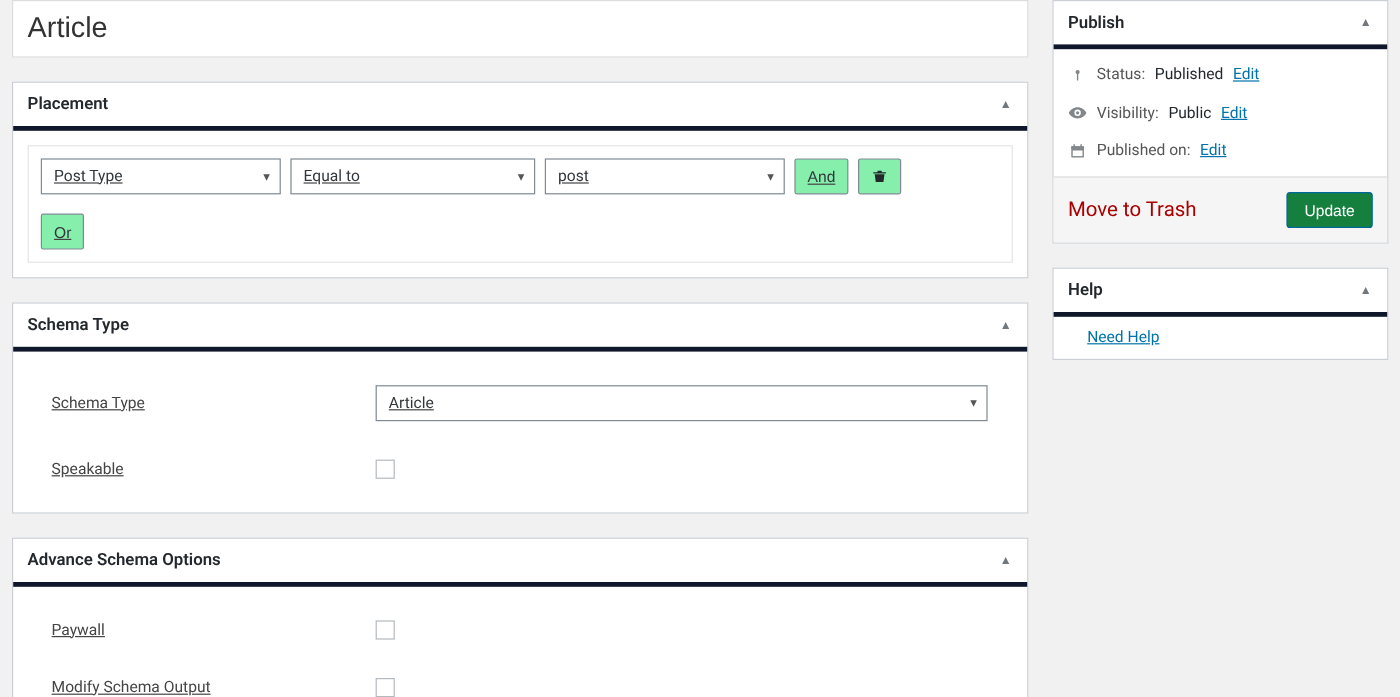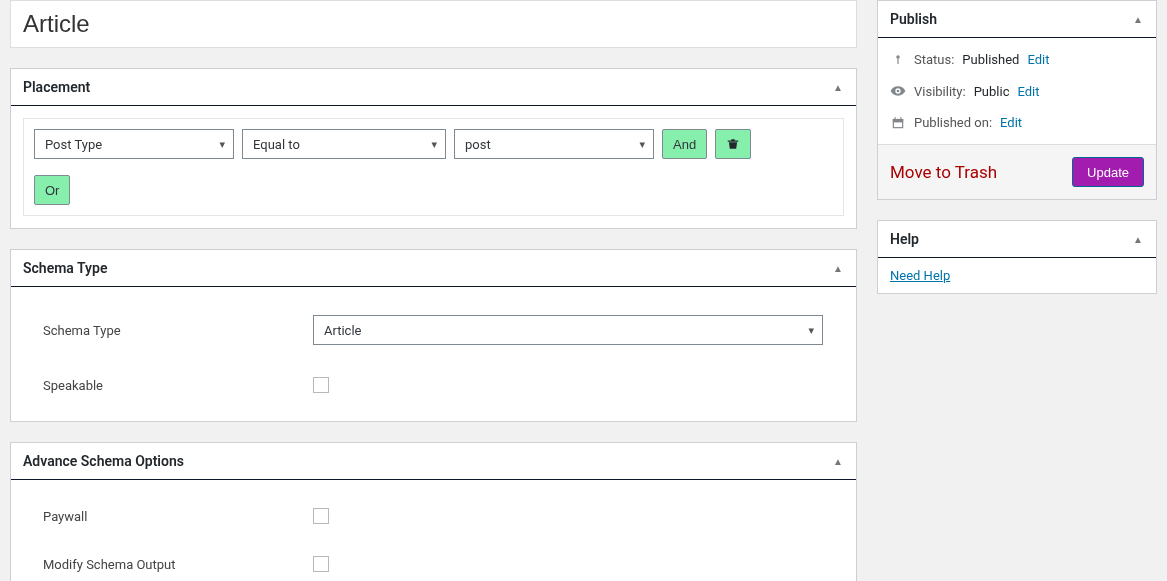--- a/index.html
+++ b/index.html
@@ -37,39 +37,39 @@
     }
     .postbox {
       background: #fff;
       border: 1px solid #ccd0d4;
       margin-bottom: 20px;
     }
     .postbox-header {
       display: flex;
       align-items: center;
       justify-content: space-between;
-      border-bottom: 1px solid #0f172a;
+      border-bottom: 4px solid #0f172a;
     }
     .postbox-header h2 {
       font-size: 14px;
       font-weight: 600;
       padding: 10px 12px;
       color: #23282d;
     }
     .toggle-indicator {
       width: 36px;
       height: 36px;
       display: flex;
       align-items: center;
       justify-content: center;
       color: #72777c;
       cursor: pointer;
       font-size: 10px;
     }
-    .inside { padding: 12px; }
+    .inside { padding: 12px; text-decoration: underline; }
     .placement-row {
       display: flex;
       gap: 8px;
       align-items: center;
       flex-wrap: wrap;
       border: 1px solid #e5e5e5;
       padding: 10px;
     }
     .sel {
       position: relative;
@@ -130,45 +130,45 @@
     
     .pub-row {
       display: flex;
       align-items: center;
       gap: 8px;
       padding: 8px 12px;
       font-size: 13px;
       color: #555;
     }
     .pub-row .icon { width: 16px; color: #82878c; display: inline-flex; justify-content: center; }
-    .pub-row a { color: #0073aa; cursor: pointer; }
+    .pub-row a { color: #0073aa; text-decoration: underline; cursor: pointer; }
     .pub-row b { font-weight: 400; color: #23282d; }
     .pub-actions {
       display: flex;
       justify-content: space-between;
       align-items: center;
       padding: 12px;
       background: #f5f5f5;
       border-top: 1px solid #ddd;
     }
     .trash-link { color: #a00; cursor: pointer; font-size: 17px; }
     .primary-btn {
-      background: #a21caf;
+      background: #15803d;
       border: 1px solid #006799;
       color: #fff;
       padding: 12px 14px;
       height: 30px;
       display: inline-flex;
       align-items: center;
       border-radius: 3px;
       cursor: pointer;
       font-size: 13px;
     }
     .help-link {
-      padding: 10px 12px;
+      padding: 10px 28px;
       color: #0073aa;
       text-decoration: underline;
       cursor: pointer;
       display: block;
       font-size: 13px;
     }
     svg { display: block; }
   </style>
 </head>
 <body>

